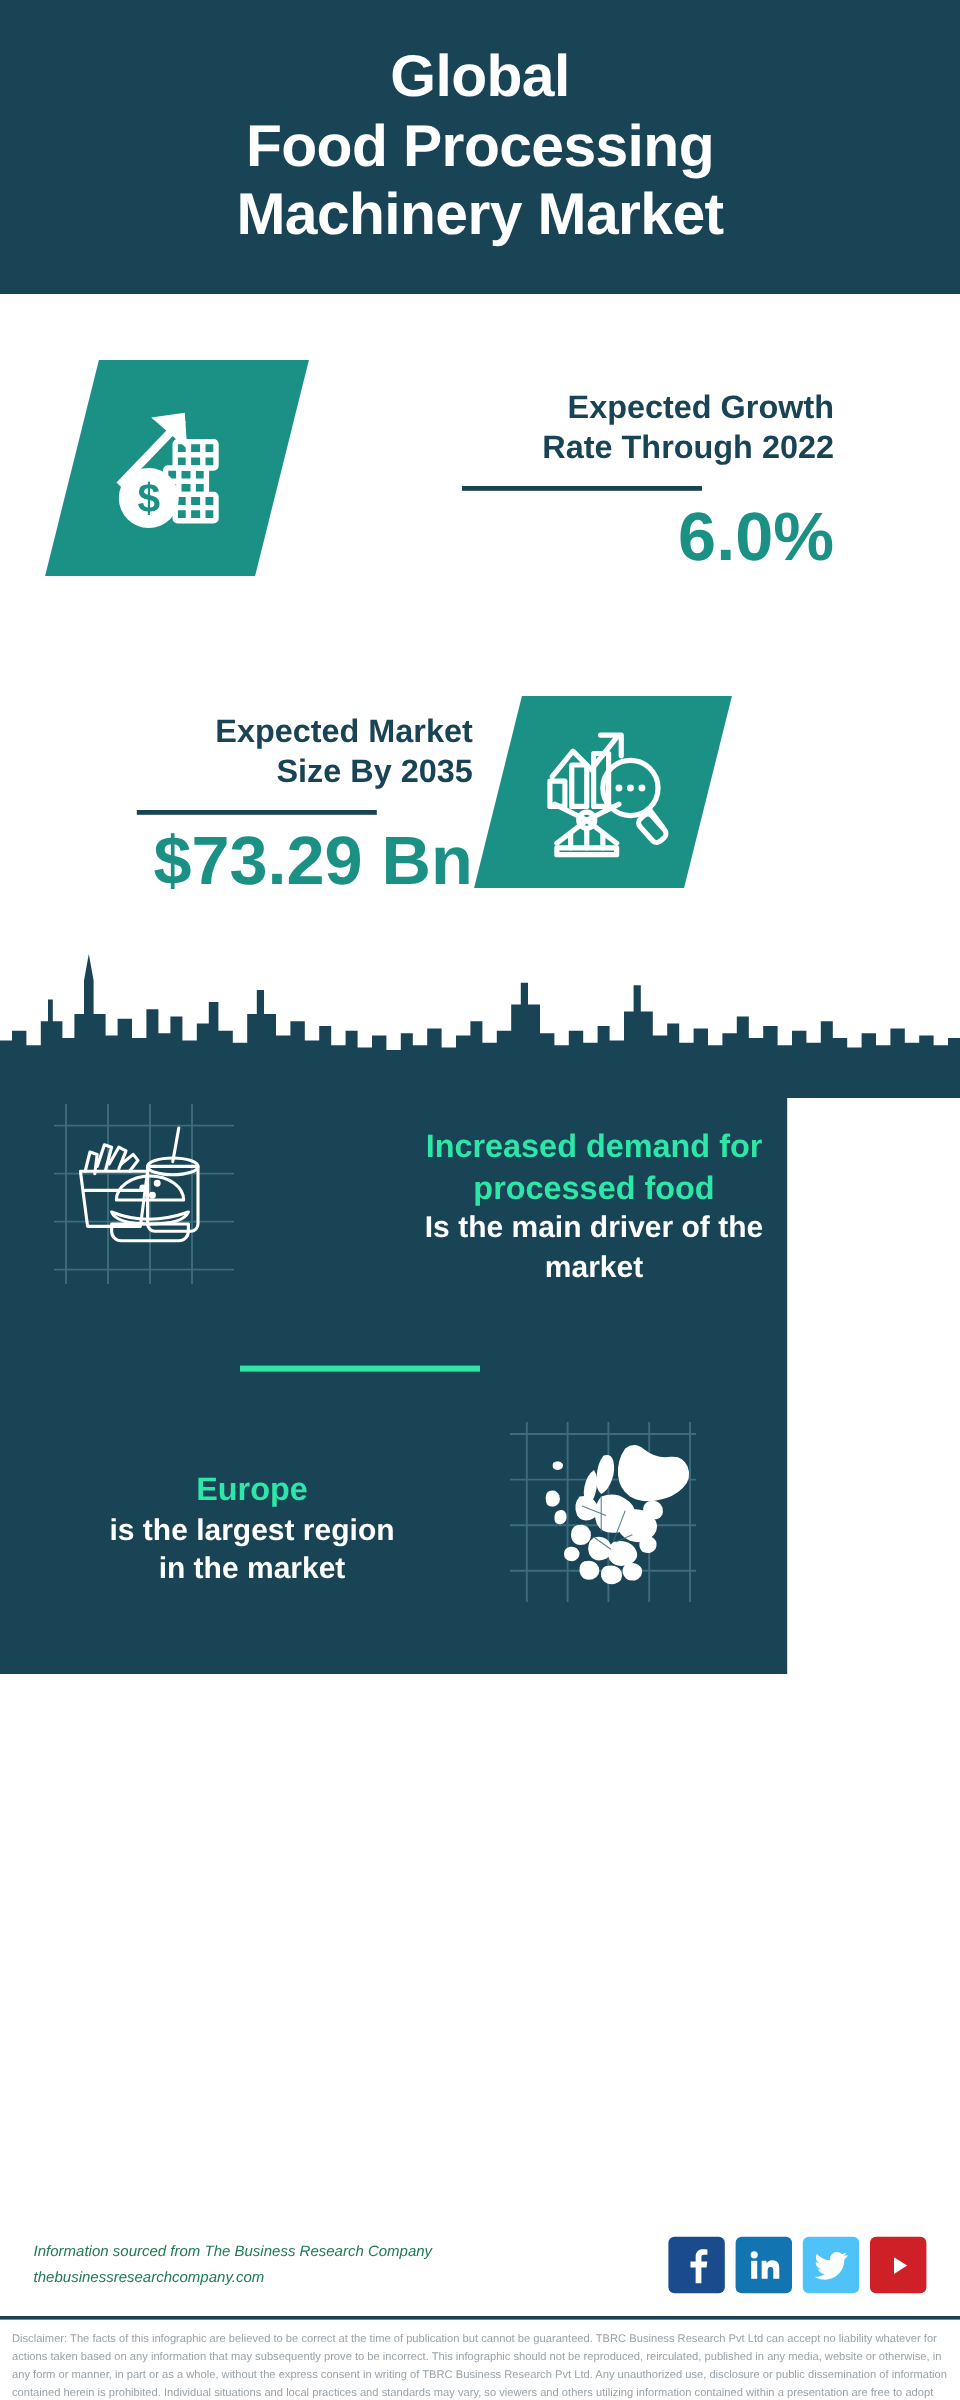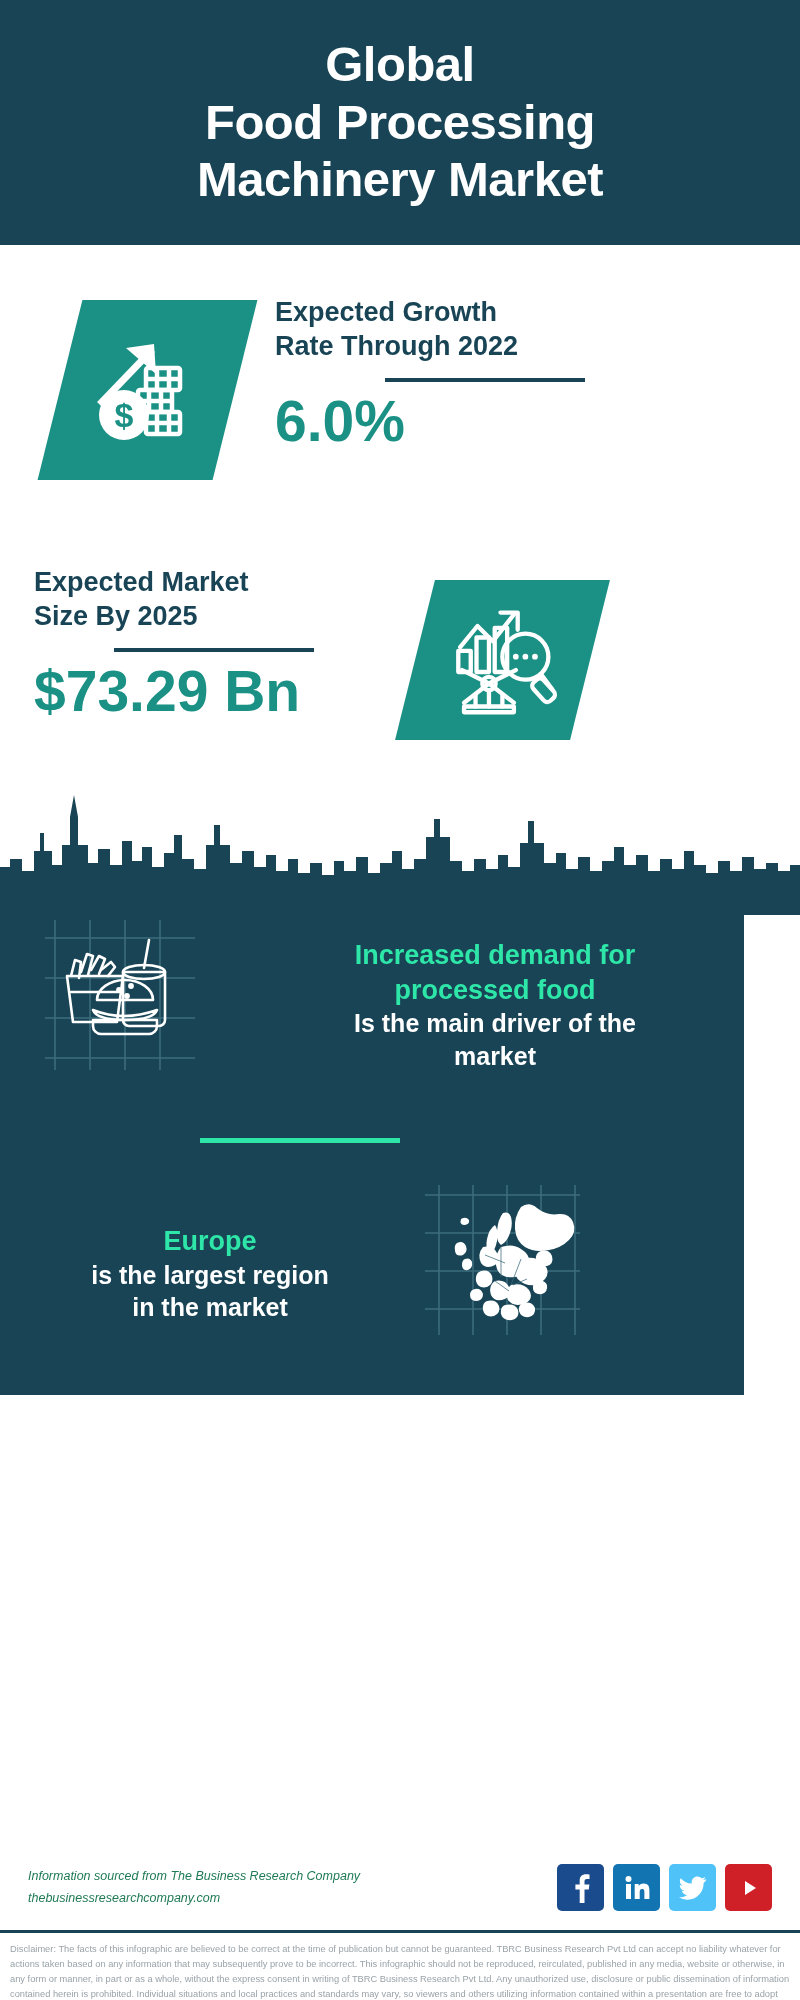--- a/index.html
+++ b/index.html
@@ -39,21 +39,21 @@
   .badge {
     position:absolute;
     background:#1a9184;
     transform:skewX(-14deg);
     display:flex;
     align-items:center;
     justify-content:center;
   }
   .badge > svg { transform:skewX(14deg); }
 
-  .stat-text { position:absolute; text-align:left; }
+  .stat-text { position:absolute; text-align:right;margin-top:27px; }
   .stat-title {
     color:#184455;
     font-weight:bold;
     font-size:27px;
     line-height:1.27;
   }
   .stat-title .ln { display:block; white-space:nowrap; }
   .rule {
     height:4px;
     background:#184455;
@@ -69,21 +69,21 @@
   }
 
   
   .skyline { position:absolute; left:0; top:775px; width:800px; height:140px; }
   .skyline svg { display:block; }
 
   
   .dark {
     position:absolute;
     left:0; top:900px;
-    width:744px; height:495px;
+    width:656px; height:495px;
     background:#184455;
   }
   .fact { position:absolute; }
   .fact-head {
     color:#2ee6a8;
     font-weight:bold;
     font-size:27px;
     line-height:1.28;
     text-align:center;
   }
@@ -181,21 +181,21 @@
         <span class="ln">Expected Growth</span>
         <span class="ln">Rate Through 2022</span>
       </div>
       <div class="rule"></div>
       <div class="stat-value">6.0%</div>
     </div>
 
     <div class="stat-text" style="left:34px; top:320px; width:360px;">
       <div class="stat-title">
         <span class="ln">Expected Market</span>
-        <span class="ln">Size By 2025</span>
+        <span class="ln">Size By 2035</span>
       </div>
       <div class="rule"></div>
       <div class="stat-value">$73.29 Bn</div>
     </div>
 
     <div class="badge" style="left:415px; top:335px; width:175px; height:160px;">
       <svg width="115" height="115" viewBox="0 0 120 120">
         <g fill="none" stroke="#ffffff" stroke-width="4.5" stroke-linecap="round" stroke-linejoin="round">
           <polyline points="16,46 34,24 50,40 72,12"></polyline>
           <polyline points="58,10 76,10 76,28"></polyline>

